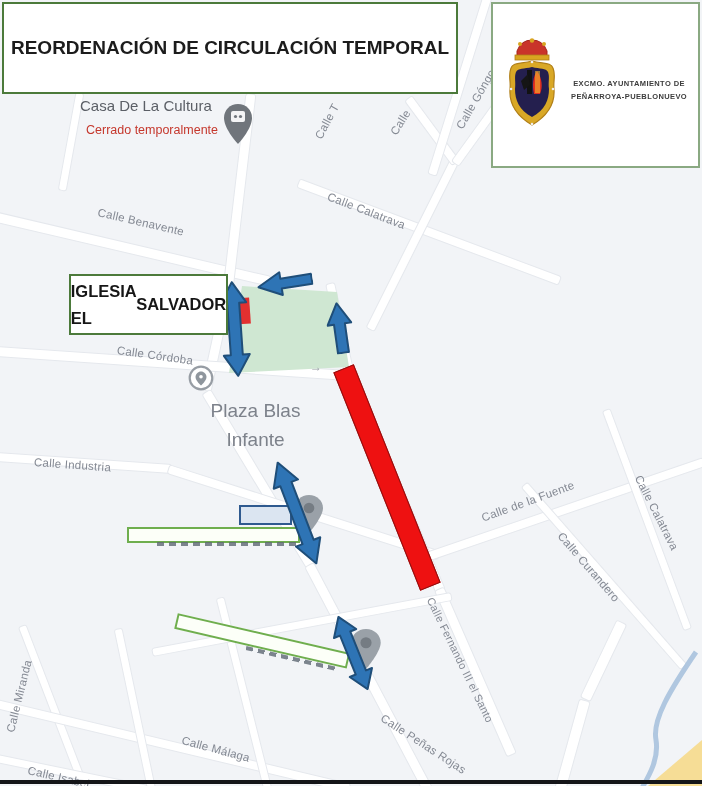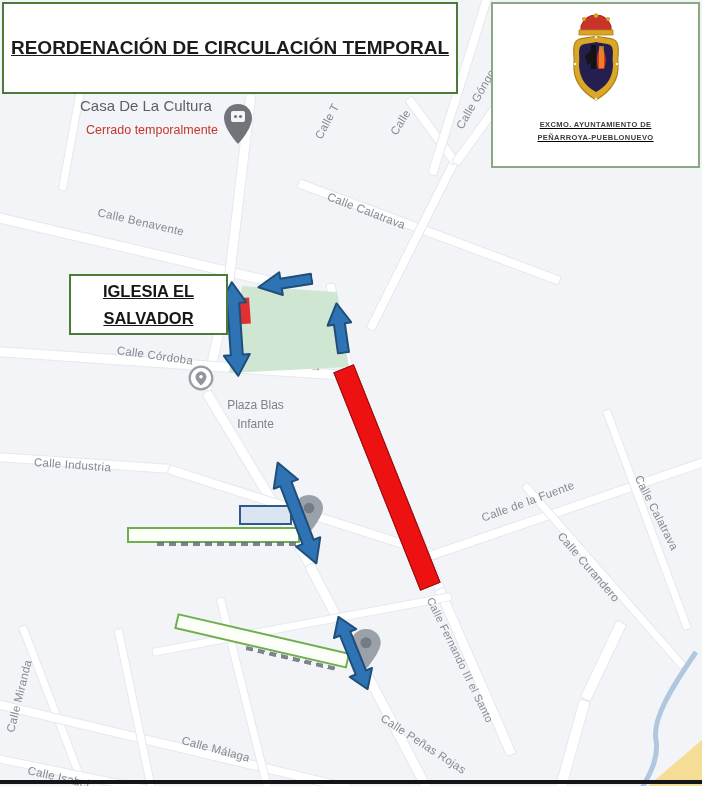--- a/index.html
+++ b/index.html
@@ -8,28 +8,28 @@
   
   .street{position:absolute;background:var(--street_fill,#fff);border:1px solid #e5e8ed;border-radius:3px;transform-origin:0 50%;height:11px;box-sizing:border-box;}
   .st-thin{height:9px;}
   .st-med{height:10px;}
   .st-wide{height:12px;}
   
   .slabel{position:absolute;color:var(--label_gray,#848993);font-size:11.5px;letter-spacing:.25px;white-space:nowrap;transform-origin:0 50%;z-index:3;}
   
   .poi-name{position:absolute;color:#5b5f66;font-size:15px;z-index:3;white-space:nowrap;}
   .poi-status{position:absolute;color:#c5372c;font-size:12.5px;z-index:3;white-space:nowrap;}
-  .poi-plaza{position:absolute;color:#7d828b;font-size:12px;line-height:1.55;text-align:center;z-index:3;width:105px;}
+  .poi-plaza{position:absolute;color:#7d828b;font-size:19px;line-height:1.55;text-align:center;z-index:3;width:105px;}
   .oneway{position:absolute;color:#9aa0a6;font-size:12px;z-index:3;}
   
-  .callout{position:absolute;background:#fff;border:2.5px solid var(--box_border_green,#4c7a3b);box-sizing:border-box;display:flex;flex-direction:column;align-items:center;justify-content:center;z-index:8;text-decoration:underline;}
+  .callout{position:absolute;background:#fff;border:2.5px solid var(--box_border_green,#4c7a3b);box-sizing:border-box;display:flex;align-items:center;justify-content:center;z-index:8;}
   #title-box{left:2px;top:2px;width:456px;height:92px;font-size:19px;font-weight:700;color:#1c1c1c;line-height:1.75;text-align:center;}
   #crest-box{left:491px;top:2px;width:209px;height:166px;border:2px solid #8aa982;justify-content:flex-start;padding-top:8px;}
   #crest-box .crest-text{font-size:7.5px;font-weight:700;letter-spacing:.4px;color:#3c3c3c;line-height:1.7;text-align:center;margin-top:3px;}
-  #iglesia-box{left:69px;top:274px;width:159px;height:61px;font-size:16.5px;font-weight:700;color:#161616;line-height:1.6;text-align:right;}
+  #iglesia-box{left:69px;top:274px;width:159px;height:61px;font-size:16.5px;font-weight:700;color:#161616;line-height:1.6;text-align:left;}
   
   .zone{position:absolute;left:226px;top:278px;width:128px;height:99px;background:var(--zone_green,#cfe7d2);clip-path:polygon(16px 8px,111px 14px,123px 89px,3px 95px);z-index:2;}
   .redbar{position:absolute;left:376px;top:360px;width:22px;height:235px;background:var(--closed_red,#ee1111);border:1.5px solid #8c1010;box-sizing:border-box;transform:rotate(-21.7deg);z-index:5;}
   .redsliver{position:absolute;left:234px;top:298px;width:16px;height:26px;background:#e23030;transform:rotate(-4deg);z-index:4;}
   .greenbar{position:absolute;background:#fcfff8;border:2px solid var(--bar_outline_green,#6fae4e);box-sizing:border-box;z-index:5;}
   .bluerect{position:absolute;left:239px;top:505px;width:53px;height:20px;background:var(--blue_rect_fill,#dbe5f1);border:2px solid #2f5a8f;box-sizing:border-box;z-index:5;}
   .frag{position:absolute;height:4px;background:repeating-linear-gradient(90deg,#5e6873 0 7px,transparent 7px 12px);opacity:.8;z-index:5;transform-origin:0 50%;}
   .arrow{position:absolute;z-index:6;}
   .arrow polygon{fill:var(--arrow_blue,#2e74b5);stroke:var(--arrow_outline,#1f4e79);stroke-width:2;stroke-linejoin:round;}
   .pin{position:absolute;z-index:4;}

